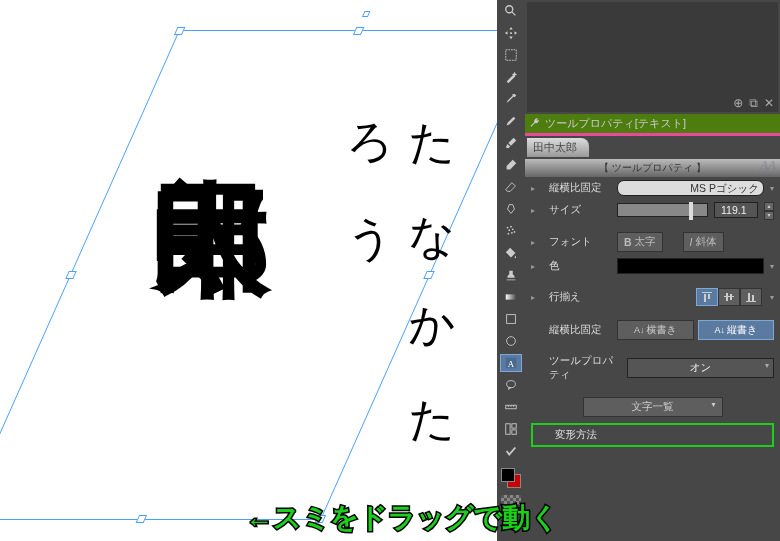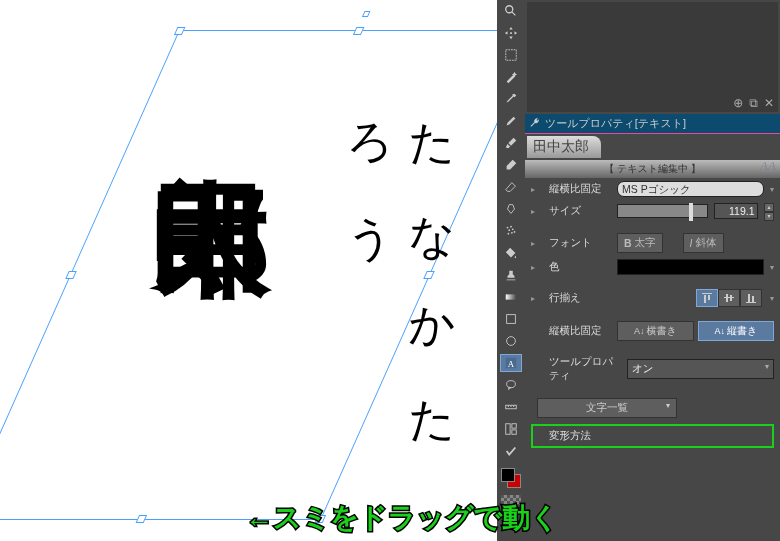--- a/index.html
+++ b/index.html
@@ -24,56 +24,56 @@
 .tool-icon svg { width: 14px; height: 14px; fill: #ccc; }
 .color-swatch { width: 20px; height: 20px; position: relative; margin-top: 4px; }
 .cs-fg { position:absolute; width:14px; height:14px; background:#000; border:1px solid #888; top:0; left:0; }
 .cs-bg { position:absolute; width:14px; height:14px; background:#c00; border:1px solid #888; bottom:0; right:0; }
 .cs-below { width: 20px; height: 10px; background: repeating-conic-gradient(#888 0 25%, #555 0 50%) 0 0 / 6px 6px; margin-top:3px;}
 
 .panel { position: absolute; left: 525px; top: 0; width: 255px; height: 541px; background: #474747; color: #ccc; font-size: 11px; }
 .preview { height: 110px; background: #3a3a3a; margin: 2px; position: relative; }
 .preview-icons { position: absolute; right: 4px; bottom: 2px; display: flex; gap: 6px; color: #aaa; font-size: 12px; }
 
-.panel-header { display: flex; align-items: center; background: #0c4a6e; padding: 2px 4px; border-bottom: 1px solid #ec4899; }
+.panel-header { display: flex; align-items: center; background: #4d7c0f; padding: 2px 4px; border-bottom: 3px solid #ec4899; }
 .panel-header .wrench { margin-right: 4px; }
-.panel-tab { background: linear-gradient(#ddd, #999); padding: 2px 12px 2px 6px; color: #444; font-size: 14px; display: inline-block; border-top-right-radius: 8px; }
+.panel-tab { background: linear-gradient(#ddd, #999); padding: 2px 12px 2px 6px; color: #444; font-size: 11px; display: inline-block; border-top-right-radius: 8px; }
 .editing-banner { background: #474747; padding: 2px; }
 .editing-banner-inner { background: linear-gradient(#bbb, #666); color: #333; font-size: 10px; text-align: center; padding: 2px; position: relative; }
 .banner-aa { position:absolute; right:4px; top:-2px; font-size:13px; font-style:italic; color:rgba(120,120,140,0.6); font-family: Georgia, serif; }
 
 .prop-row { display: flex; align-items: center; padding: 3px 6px; gap: 6px; }
 .prop-label { width: 62px; font-size: 10.5px; color: #ddd; }
 .prop-input { flex: 1; background: #ddd; color: #333; font-size: 10.5px; padding: 1px 4px; height: 16px; border: 1px solid #222; }
 .prop-slider { flex: 1; height: 14px; background: linear-gradient(to right, #888, #888); position: relative; border: 1px solid #222; }
 .prop-slider::after{content:""; position:absolute; right:14px; top:-2px; width:4px; height:18px; background:#ddd;}
-.prop-size-val { width: 44px; background: #555; color: #eee; padding: 1px 14px; border: 1px solid #222; font-size: 10.5px; }
+.prop-size-val { width: 44px; background: #555; color: #eee; padding: 1px 6px; border: 1px solid #222; font-size: 10.5px; }
 .stepper { width: 10px; height: 16px; display:flex; flex-direction:column; }
 .stepper span{flex:1; font-size:6px; background:#666; text-align:center; line-height:7px; border:1px solid #333;}
 
 .btn-toggle { background: #5e5e5e; border: 1px solid #333; color: #bbb; padding: 2px 6px; font-size: 10.5px; display: inline-flex; align-items: center; gap: 3px; cursor: pointer; }
 .color-bar { flex: 1; height: 16px; background: #000; border: 1px solid #222; }
 
 .align-icons { display: flex; gap: 0; }
 .align-icon { width: 22px; height: 18px; background: #5e5e5e; border: 1px solid #333; display:flex; align-items:center; justify-content:center; }
 .align-icon.active { background: #5a7aa0; border-color: #7fa8d8; }
 .align-icon svg { width: 12px; height: 12px; fill: #ccc; }
 
 .dir-group { display: flex; gap: 4px; }
 .dir-btn { flex:1; background:#5e5e5e; border:1px solid #333; color:#ccc; font-size:10px; padding:2px 4px; display:flex; align-items:center; justify-content:center; gap:2px; }
 .dir-btn.active { background:#5a7aa0; border-color:#7fa8d8; color:#fff; }
 
-.select-wide { flex:1; background:#555; color:#eee; border:1px solid #222; font-size:10.5px; padding:2px 4px; text-align:left; position:relative; }
+.select-wide { flex:1; background:#555; color:#eee; border:1px solid #222; font-size:10.5px; padding:2px 4px; text-align:center; position:relative; }
 .select-wide::after { content:"▾"; position:absolute; right:4px; font-size:8px; color:#aaa; }
 
-.char-list-row { display:flex; justify-content:flex-start; padding:4px 12px; }
+.char-list-row { display:flex; justify-content:center; padding:4px 12px; }
 .char-list-btn { width: 140px; background:#5e5e5e; border:1px solid #333; color:#ccc; font-size:10.5px; padding:2px; text-align:center; position:relative; }
 .char-list-btn::after { content:"▾"; position:absolute; right:6px; font-size:8px; }
 
-.highlight-box { border: 2.5px solid #1ad01a; margin: 2px 6px 4px 6px; padding: 2px 14px; }
+.highlight-box { border: 2.5px solid #1ad01a; margin: 2px 6px 4px 6px; padding: 2px 20px; }
 .sublabel { font-size: 10px; color: #bbb; text-align: center; padding-top: 2px; }
 
 .annotation { position: absolute; left: 245px; bottom: 4px; font-size: 28px; font-weight: 900; color: #1ad01a; -webkit-text-stroke: 3px #000; paint-order: stroke fill; }
 .annotation-arrow { color: #1ad01a; }
 
 .chev { width:12px; font-size:8px; color:#999; }
 </style>
 </head>
 <body>
 
@@ -243,28 +243,28 @@
           <path fill="#ccc" d="M13 3a4 4 0 0 1-5 5L3 13l-1-1 5-5a4 4 0 0 1 5-5l-2 2 1 1 2-2z"></path>
         </svg>
     </span>
     <span>ツールプロパティ[テキスト]</span>
   </div>
 
   <div class="editing-banner">
     <span class="panel-tab">田中太郎</span>
   </div>
   <div class="editing-banner-inner">
-    <span>【 テキスト編集中 】</span>
+    <span>【 ツールプロパティ 】</span>
     <span class="banner-aa">AA</span>
   </div>
 
   <div class="prop-row">
     <span class="chev">▸</span>
     <span class="prop-label">縦横比固定</span>
-    <div class="prop-input" style="text-align:left; position:relative;border-radius:7px;">MS Pゴシック</div>
+    <div class="prop-input" style="text-align:right; position:relative;border-radius:7px;">MS Pゴシック</div>
     <span style="font-size:8px;color:#999">▾</span>
   </div>
 
   <div class="prop-row">
     <span class="chev">▸</span>
     <span class="prop-label">サイズ</span>
     <div class="prop-slider"></div>
     <span class="prop-size-val">119.1</span>
     <div class="stepper">
         <span>▴</span>

